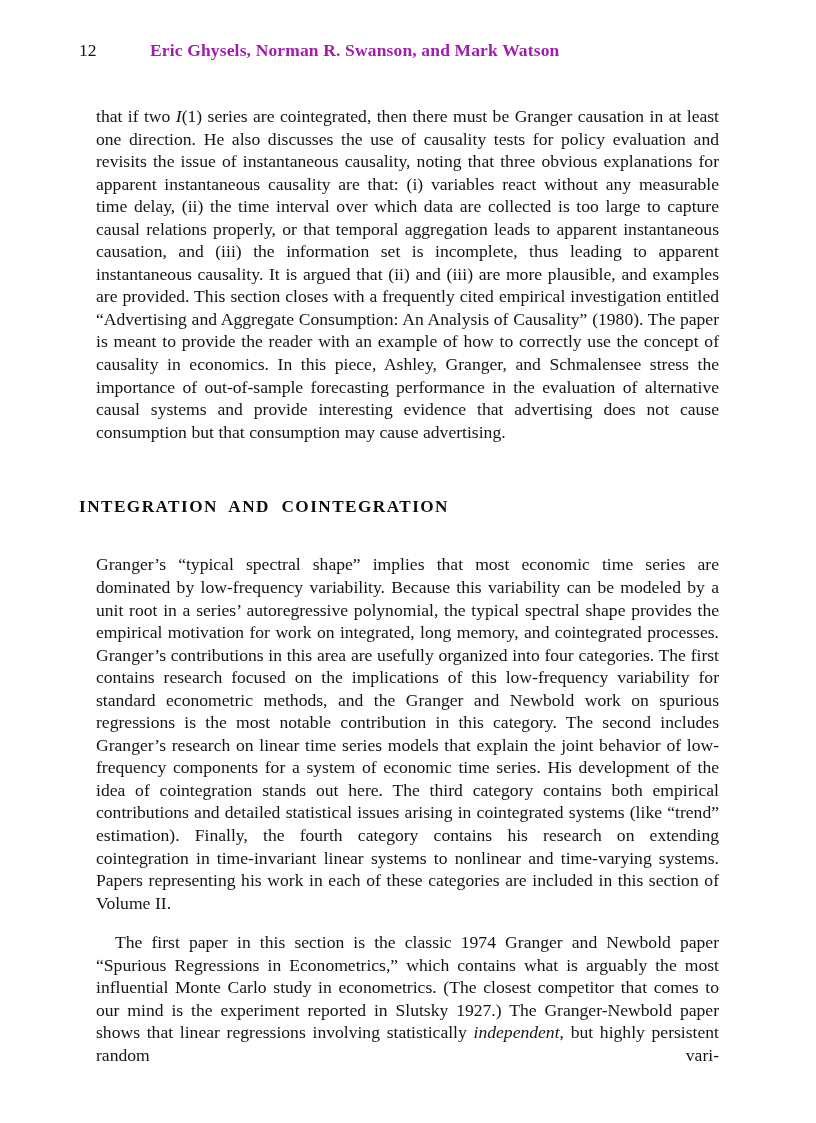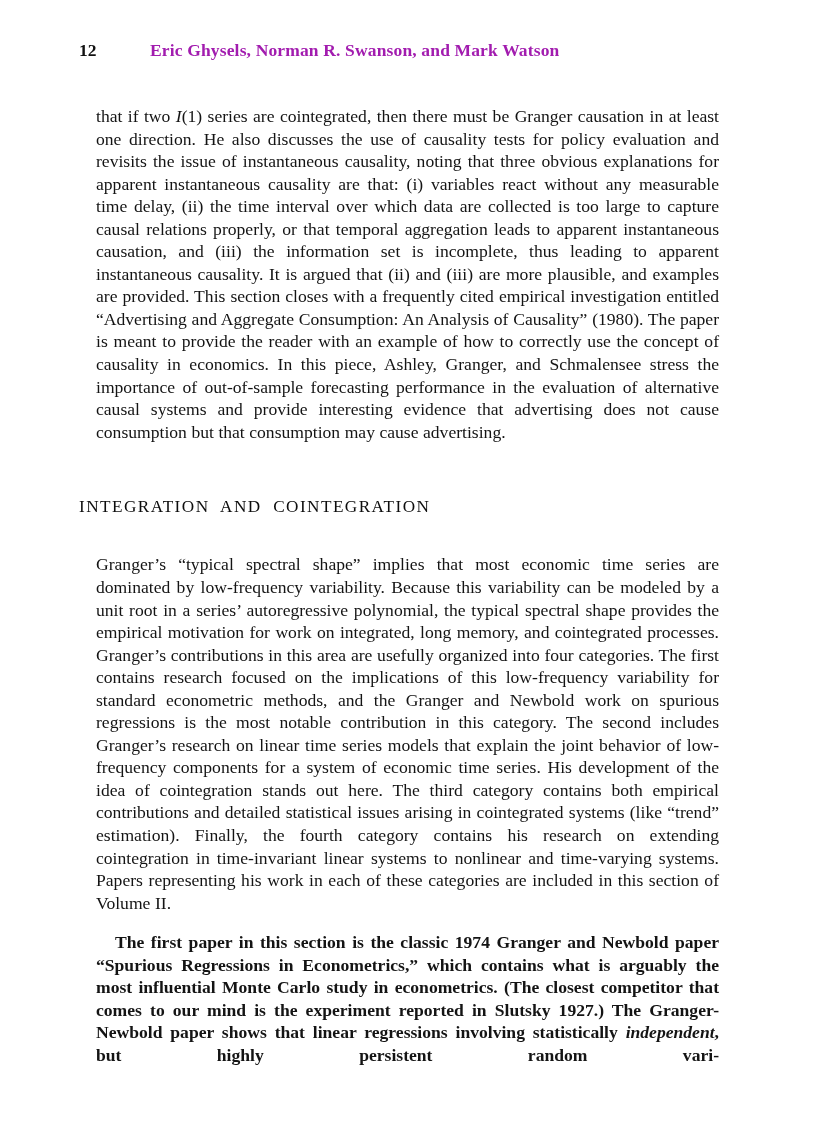--- a/index.html
+++ b/index.html
@@ -27,21 +27,21 @@
     position: absolute;
     left: 79px;
     top: 42px;
     width: 657px;
     height: 24px;
     display: flex;
     align-items: baseline;
   }
   .folio {
     font-size: 17.5px;
-    font-weight: 700;
+    font-weight: 400;
     line-height: 1;
     color: #111111;
     width: 71px;
     flex: 0 0 71px;
   }
   .head-title {
     font-size: 17.5px;
     font-weight: 700;
     line-height: 1;
     letter-spacing: 0.15px;
@@ -63,31 +63,30 @@
     line-height: 22.55px;
     text-align: justify;
     text-justify: inter-word;
     color: #141414;
     hyphens: manual;
     -webkit-hyphens: manual;
     word-spacing: 0.1px;
   }
   p.body.indent {
     text-indent: 19px;
-    font-weight: bold;
   }
 
   em.it {
     font-style: italic;
   }
 
   h2.section-heading {
     margin: 0;
     font-size: 17.2px;
-    font-weight: 400;
+    font-weight: 700;
     letter-spacing: 1.45px;
     line-height: 1;
     color: #0d0d0d;
     text-align: left;
     white-space: pre;
   }
 
   .gap-before-heading { height: 38px; }
   .gap-after-heading  { height: 21px; }
 </style>

